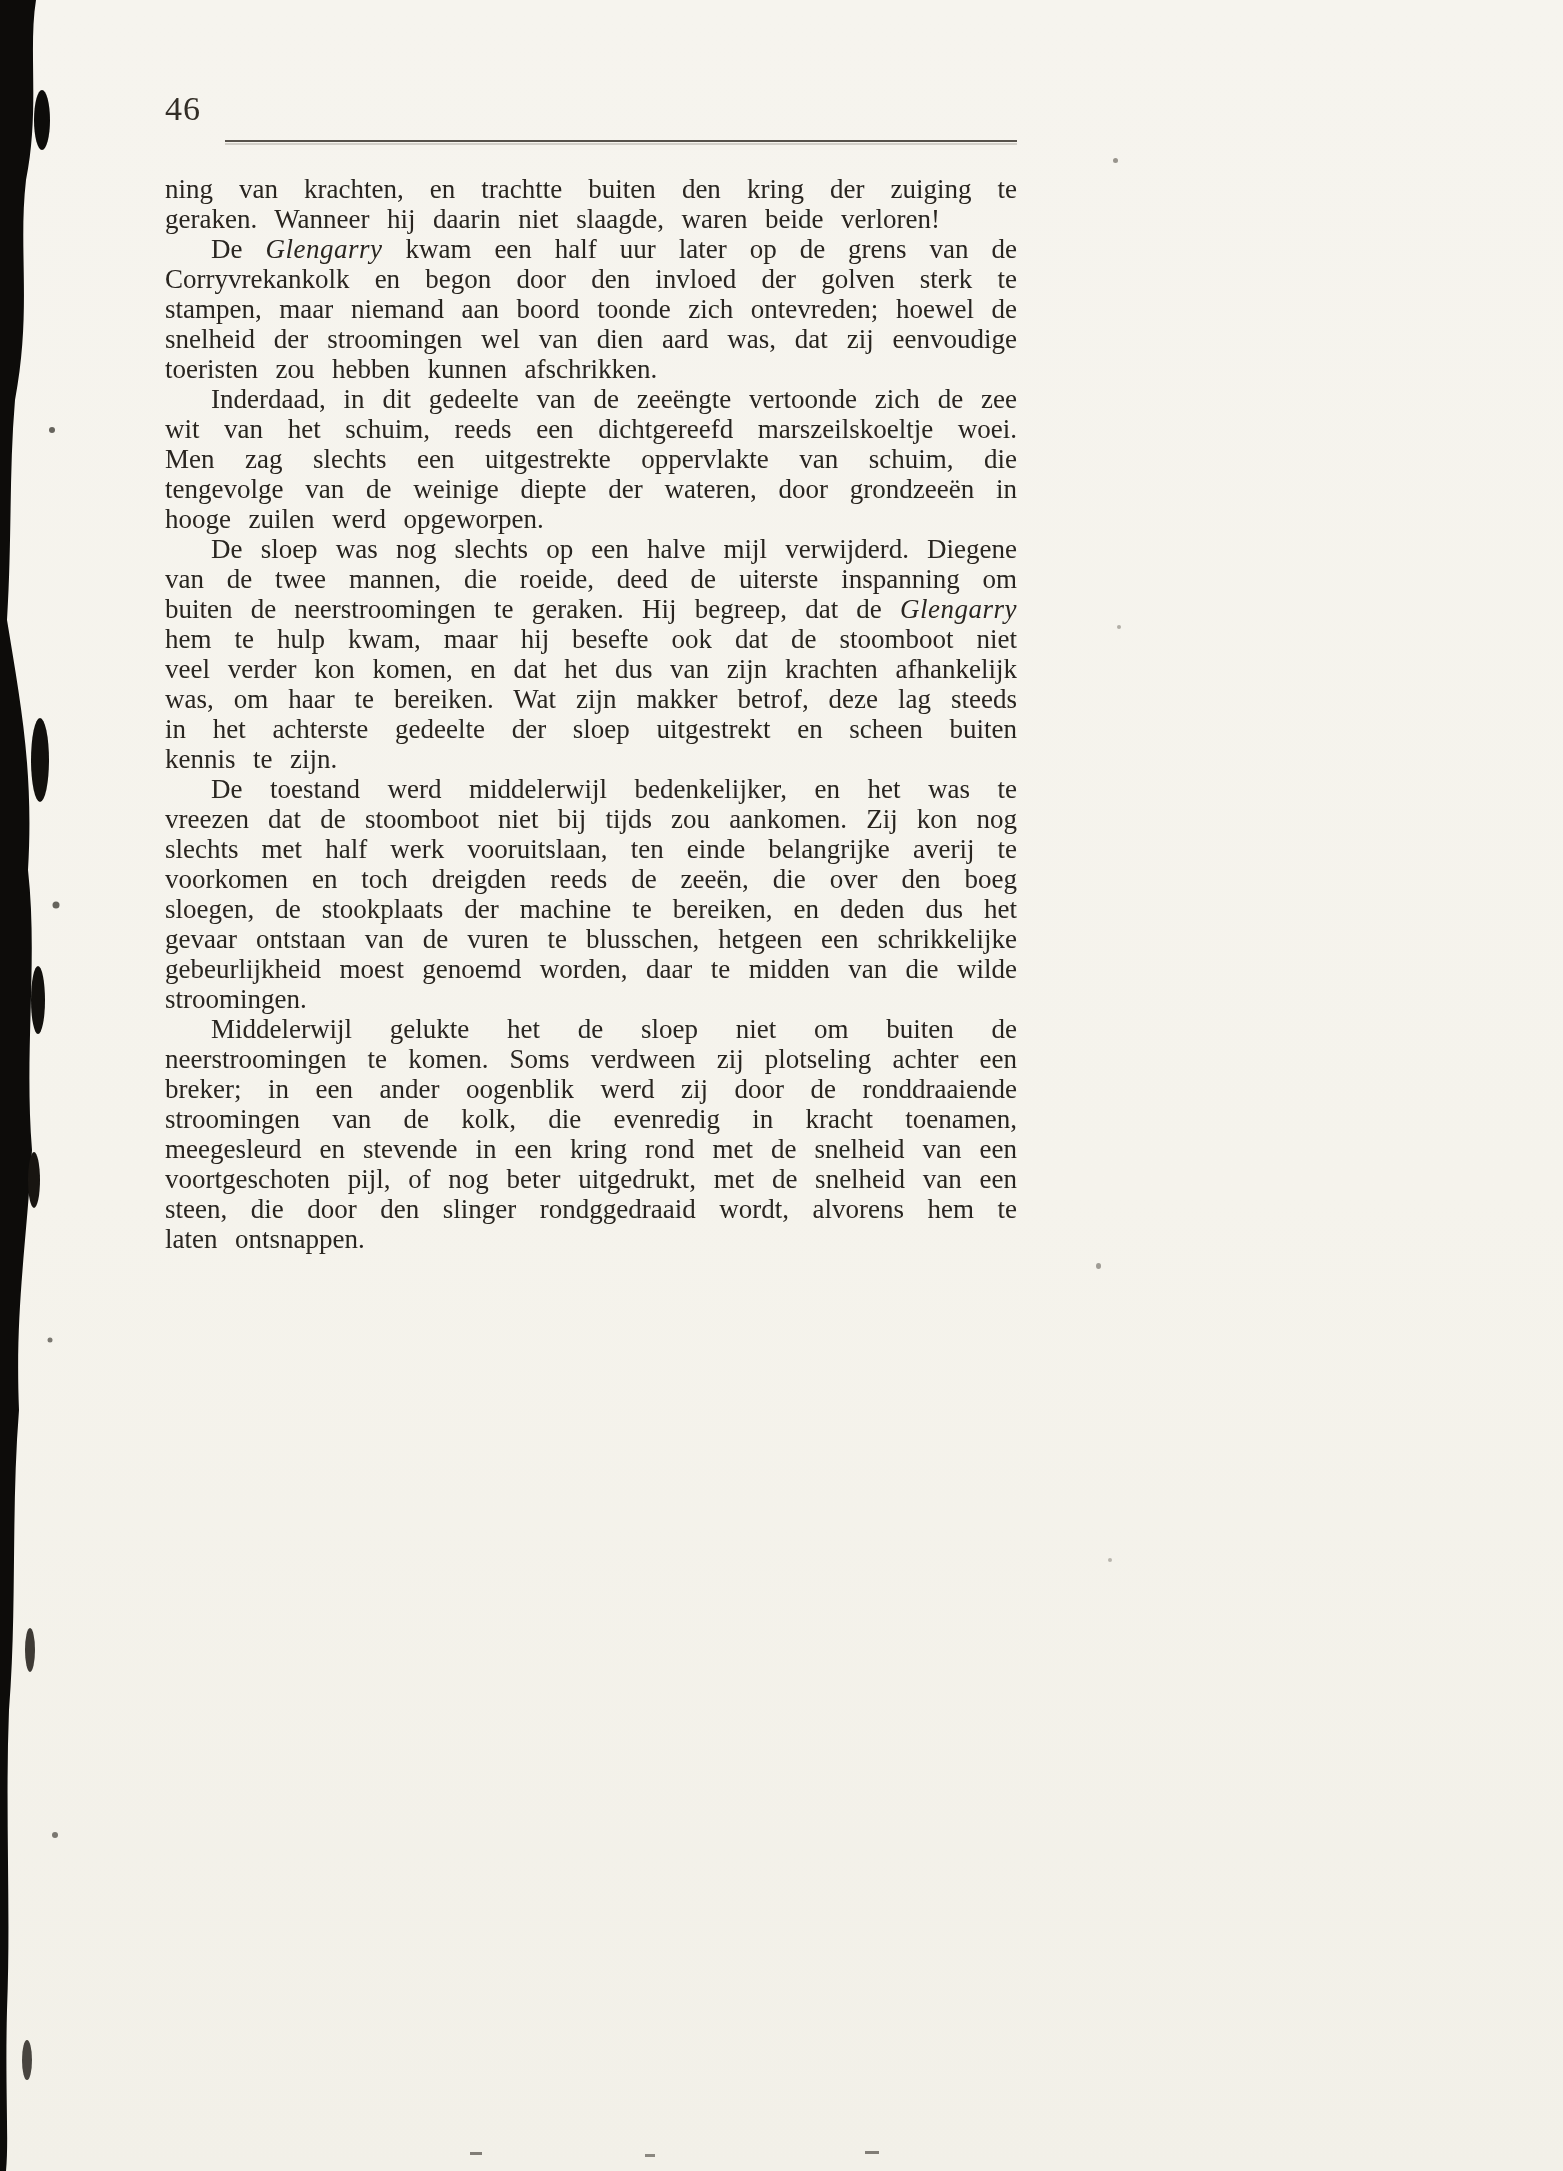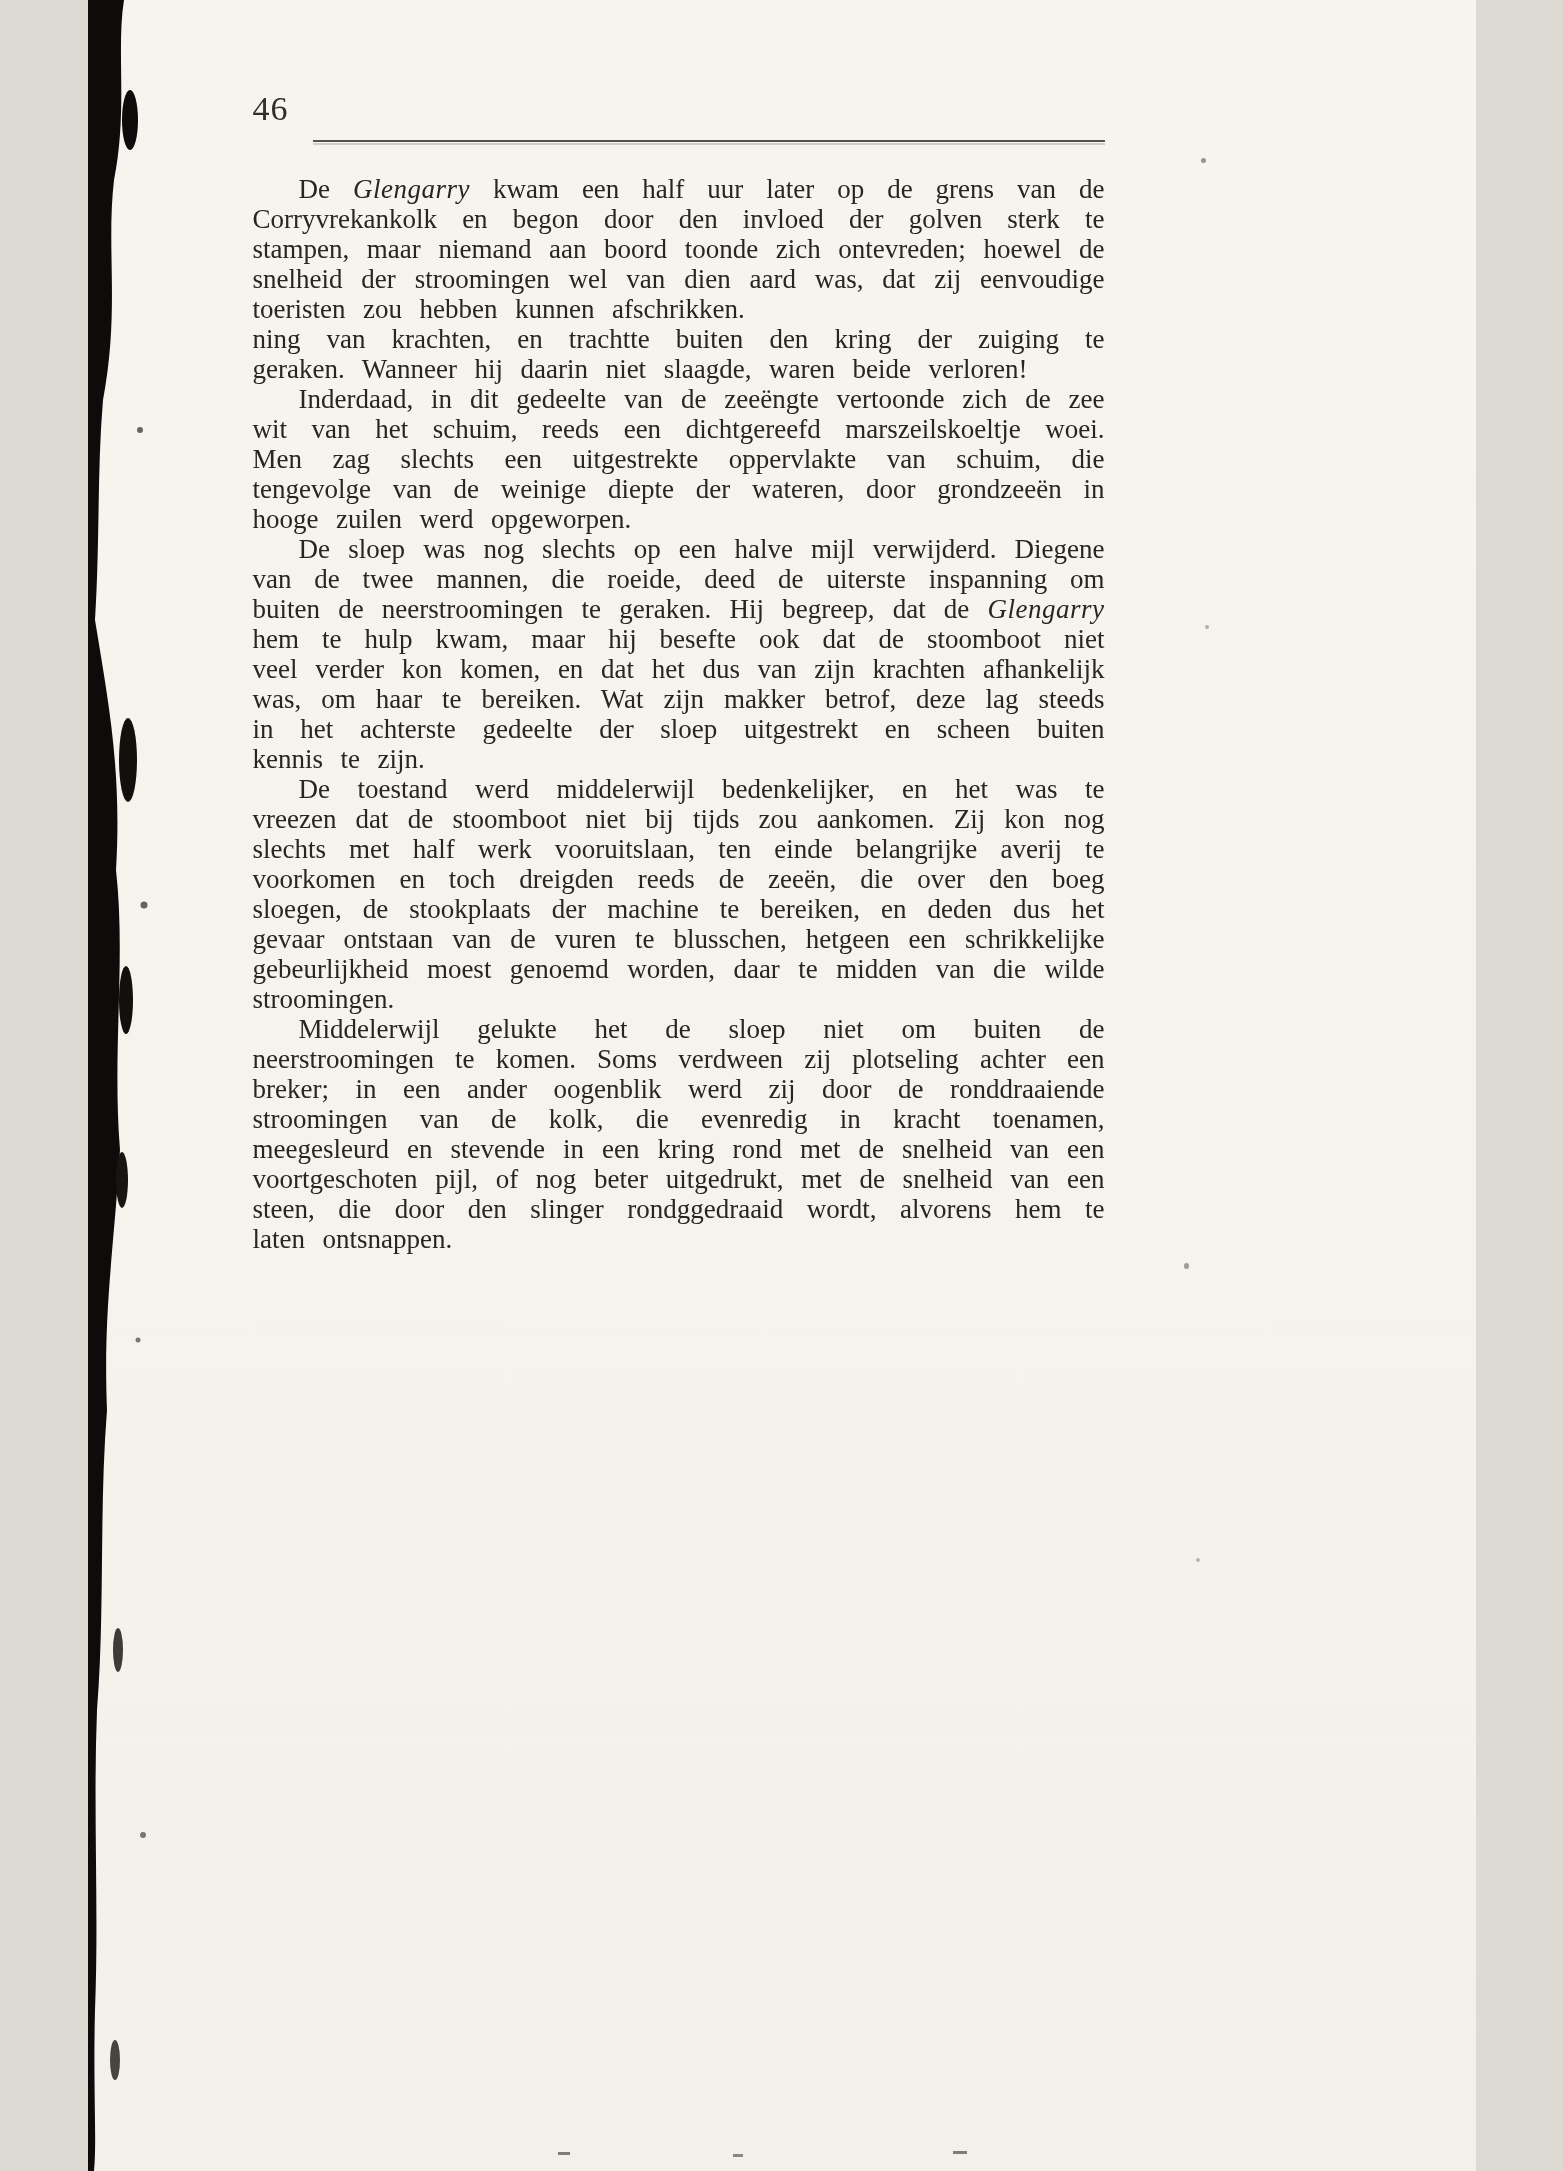--- a/index.html
+++ b/index.html
@@ -3,21 +3,21 @@
 <meta charset="utf-8">
 <style>
   html, body {
     margin: 0;
     padding: 0;
     background: #dddad3;
     font-family: "Liberation Serif", "DejaVu Serif", serif;
   }
   .page {
     position: relative;
-    width: 1388px;
+    width: 1563px;
     height: 2171px;
     margin: 0 auto;
     background: linear-gradient(180deg, #f6f4ee 0%, #f5f3ec 55%, #f2f0e8 100%);
     overflow: hidden;
     color: #2b2721;
   }
   .edge {
     position: absolute;
     left: 0; top: 0;
     width: 70px; height: 2171px;
@@ -118,22 +118,22 @@
 
   <div class="content">
 
     <div class="header">
       <span class="pagenum">46</span>
     </div>
 
     <div class="rule"></div>
 
     <div class="bodytext">
+      <p class="para first">ning van krachten, en trachtte buiten den kring der zuiging te geraken. Wanneer hij daarin niet slaagde, waren beide verloren!</p>
       <p class="para">De <i>Glengarry</i> kwam een half uur later op de grens van de Corryvrekankolk en begon door den invloed der golven sterk te stampen, maar niemand aan boord toonde zich ontevreden; hoewel de snelheid der stroomingen wel van dien aard was, dat zij eenvoudige toeristen zou hebben kunnen afschrikken.</p>
-      <p class="para first">ning van krachten, en trachtte buiten den kring der zuiging te geraken. Wanneer hij daarin niet slaagde, waren beide verloren!</p>
       <p class="para">Inderdaad, in dit gedeelte van de zeeëngte vertoonde zich de zee wit van het schuim, reeds een dichtgereefd marszeilskoeltje woei. Men zag slechts een uitgestrekte oppervlakte van schuim, die tengevolge van de weinige diepte der wateren, door grondzeeën in hooge zuilen werd opgeworpen.</p>
       <p class="para">De sloep was nog slechts op een halve mijl verwijderd. Diegene van de twee mannen, die roeide, deed de uiterste inspanning om buiten de neerstroomingen te geraken. Hij begreep, dat de <i>Glengarry</i> hem te hulp kwam, maar hij besefte ook dat de stoomboot niet veel verder kon komen, en dat het dus van zijn krachten afhankelijk was, om haar te bereiken. Wat zijn makker betrof, deze lag steeds in het achterste gedeelte der sloep uitgestrekt en scheen buiten kennis te zijn.</p>
       <p class="para">De toestand werd middelerwijl bedenkelijker, en het was te vreezen dat de stoomboot niet bij tijds zou aankomen. Zij kon nog slechts met half werk vooruitslaan, ten einde belangrijke averij te voorkomen en toch dreigden reeds de zeeën, die over den boeg sloegen, de stookplaats der machine te bereiken, en deden dus het gevaar ontstaan van de vuren te blusschen, hetgeen een schrikkelijke gebeurlijkheid moest genoemd worden, daar te midden van die wilde stroomingen.</p>
       <p class="para">Middelerwijl gelukte het de sloep niet om buiten de neerstroomingen te komen. Soms verdween zij plotseling achter een breker; in een ander oogenblik werd zij door de ronddraaiende stroomingen van de kolk, die evenredig in kracht toenamen, meegesleurd en stevende in een kring rond met de snelheid van een voortgeschoten pijl, of nog beter uitgedrukt, met de snelheid van een steen, die door den slinger rondggedraaid wordt, alvorens hem te laten ontsnappen.</p>
     </div>
 
   </div>
 
   <div>
     <div class="speckle" style="left:1113px; top:158px; width:5px; height:5px; opacity:.55;"></div>

